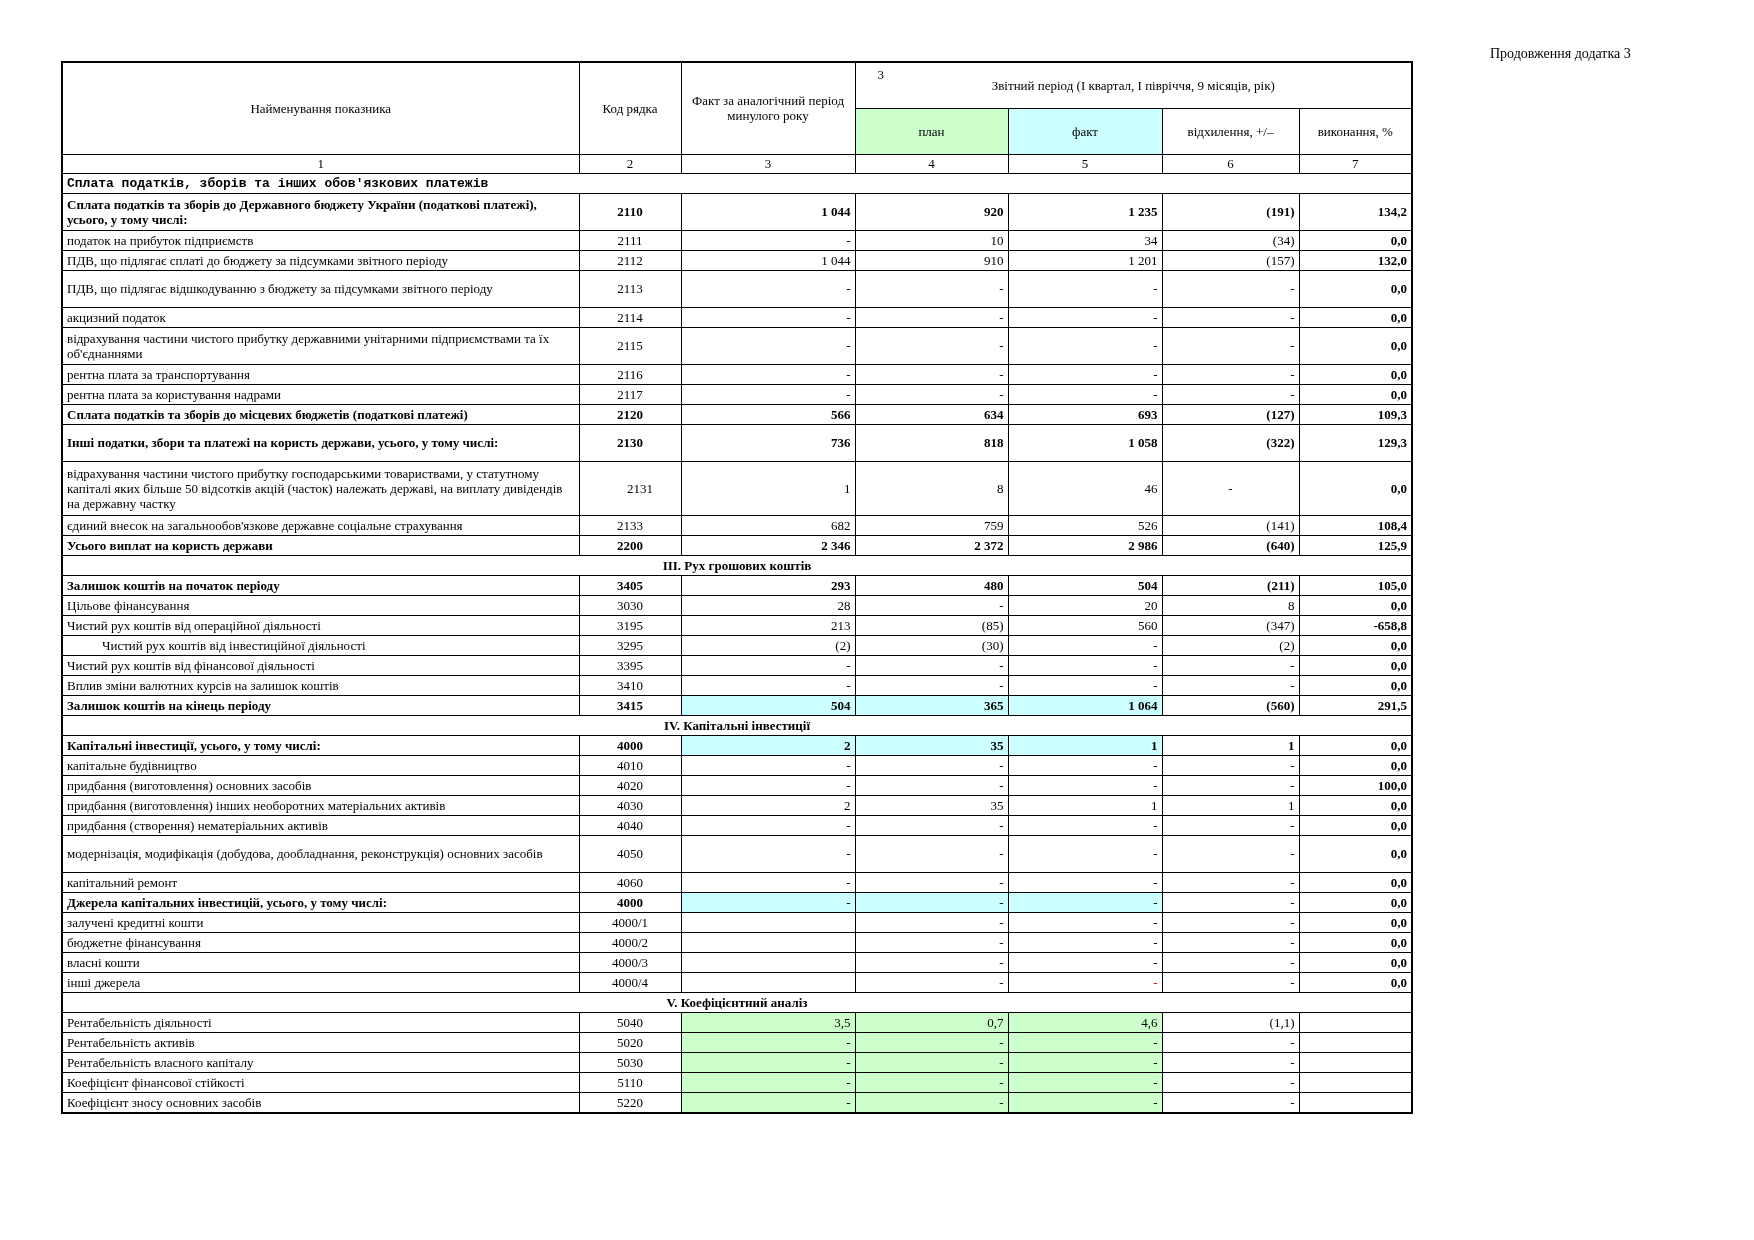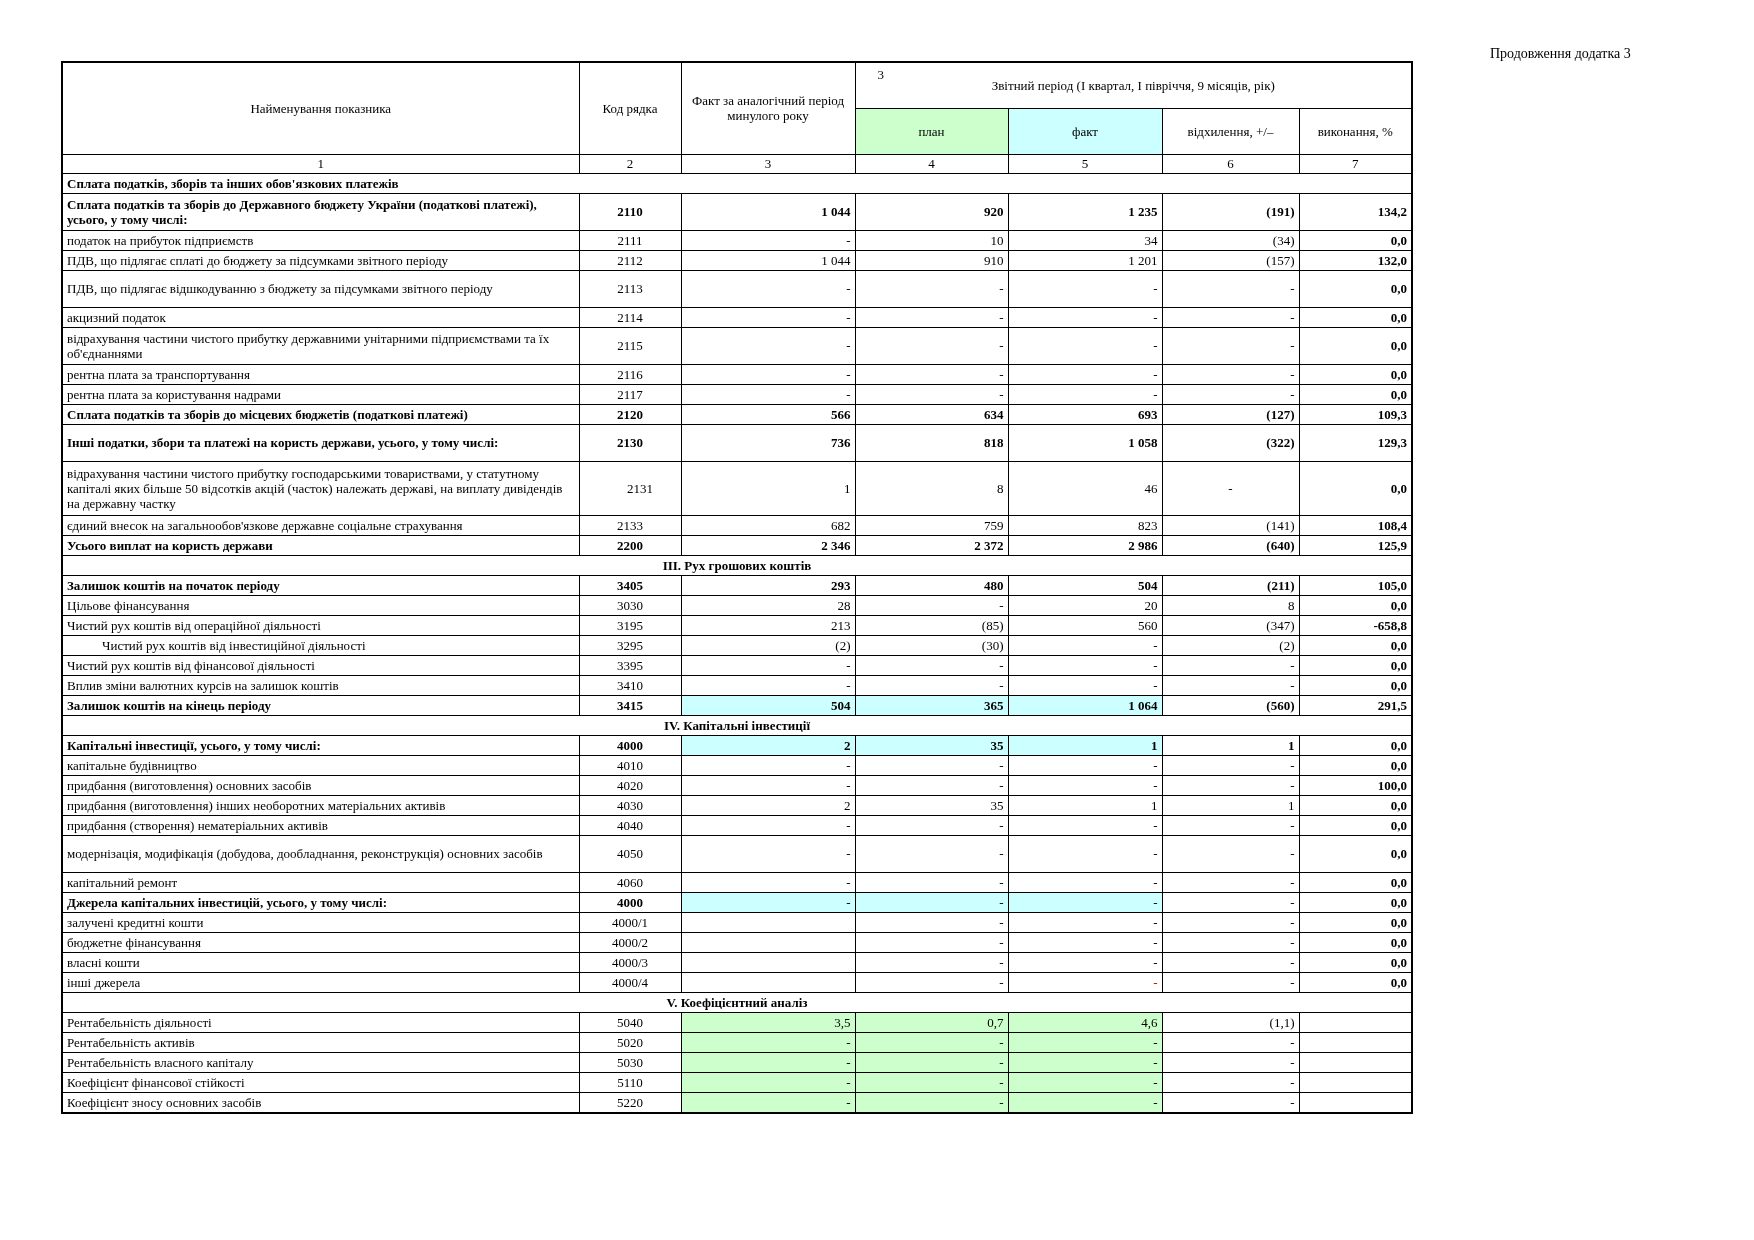--- a/index.html
+++ b/index.html
@@ -10,21 +10,21 @@
               table-layout:fixed; width:1350px; font-size:13px; }
   table.rep td { border:1px solid #000; padding:0 4px; line-height:15px; overflow:hidden; }
   table.rep { border:2px solid #000; }
   .c { text-align:center; }
   .r { text-align:right; }
   .b { font-weight:bold; }
   .hdr td { text-align:center; font-size:13px; }
   .plan { background:#ccffcc; }
   .fact { background:#ccffff; }
   .numrow td { height:19px; }
-  .dbl-top td { border-top:3px double #000; }
+  .dbl-top td { border-top:3px double #000;font-family:Liberation Mono, monospace; }
   .thick-top td { border-top:2px solid #000; }
   .section td { text-align:center; font-weight:bold; height:19px; }
   .pct { font-weight:bold; }
   .red { color:#e00000; }
   .periodcell { position:relative; }
   .periodcell .n3 { position:absolute; left:22px; top:4px; }
 </style>
 </head>
 <body>
 
@@ -165,21 +165,21 @@
         <td class="r" style="height: 53px;">8</td>
         <td class="r" style="height: 53px;">46</td>
         <td class="c" style="height: 53px;">-</td>
         <td class="r pct" style="height: 53px;">0,0</td>
       </tr>
       <tr class="numrow">
         <td class="" style="height: 19px;">єдиний внесок на загальнообов'язкове державне соціальне страхування</td>
         <td class="c" style="height: 19px;">2133</td>
         <td class="r" style="height: 19px;">682</td>
         <td class="r" style="height: 19px;">759</td>
-        <td class="r" style="height: 19px;">823</td>
+        <td class="r" style="height: 19px;">526</td>
         <td class="r" style="height: 19px;">(141)</td>
         <td class="r pct" style="height: 19px;">108,4</td>
       </tr>
       <tr class="numrow">
         <td class="b" style="height: 19px; margin-top: 16px;">Усього виплат на користь держави</td>
         <td class="c b" style="height: 19px; margin-top: 18px;">2200</td>
         <td class="r b" style="height: 19px;">2 346</td>
         <td class="r b" style="height: 19px; padding-left: 20px;">2 372</td>
         <td class="r b" style="height: 19px;">2 986</td>
         <td class="r b" style="height: 19px;">(640)</td>

